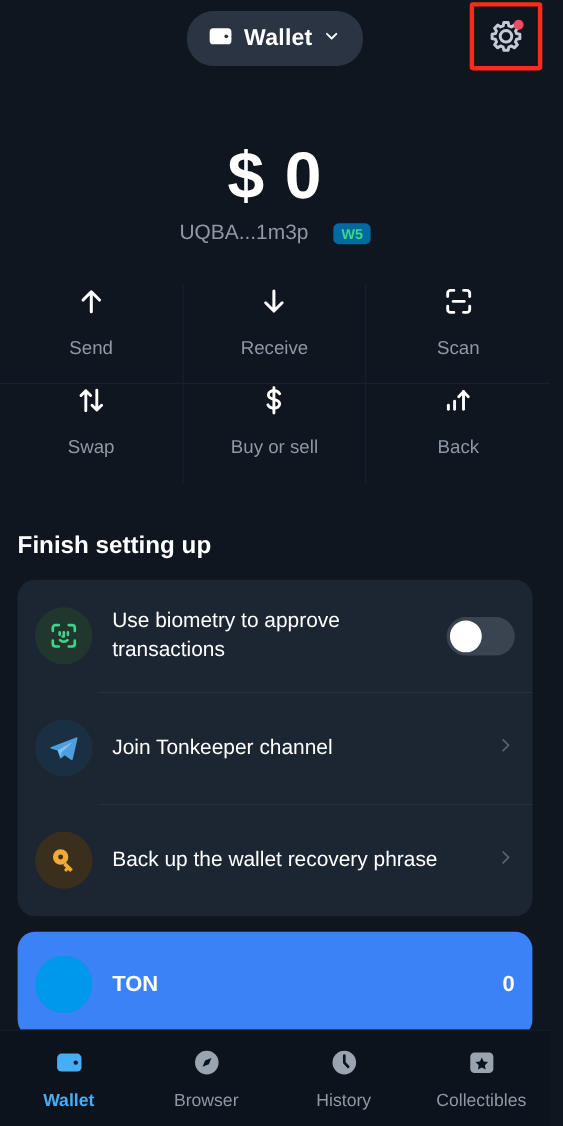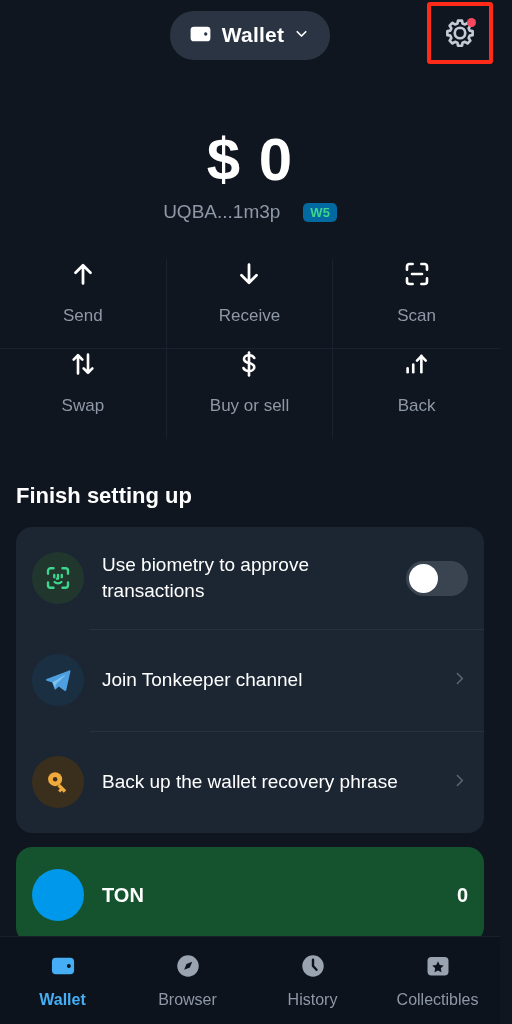--- a/index.html
+++ b/index.html
@@ -99,21 +99,21 @@
   .row-text { flex:1; color:#FFFFFF; font-size:19px; line-height:1.35; }
   .toggle {
     width:62px; height:35px; border-radius:18px; background:#3A4350;
     display:flex; align-items:center; padding:3px; flex:0 0 62px;
   }
   .toggle .knob { width:29px; height:29px; border-radius:50%; background:#FFFFFF; }
   .chevron { color:#5A6472; flex:0 0 16px; }
 
   
   .token-card {
-    margin:14px 16px 0; background:#14532d;
+    margin:14px 16px 0; background:#3b82f6;
     border-radius:16px; height:96px;
     display:flex; align-items:center; gap:18px; padding:0 16px;justify-content:space-between;
   }
   .token-icon { width:52px; height:52px; border-radius:50%; background:#0098EA; flex:0 0 52px; }
   .token-name { color:#FFFFFF; font-size:20px; font-weight:bold; flex:1; }
   .token-val { color:#FFFFFF; font-size:20px; font-weight:bold; }
 
   
   .bottom-nav {
     position:absolute; left:0; right:0; bottom:0; height:88px;

